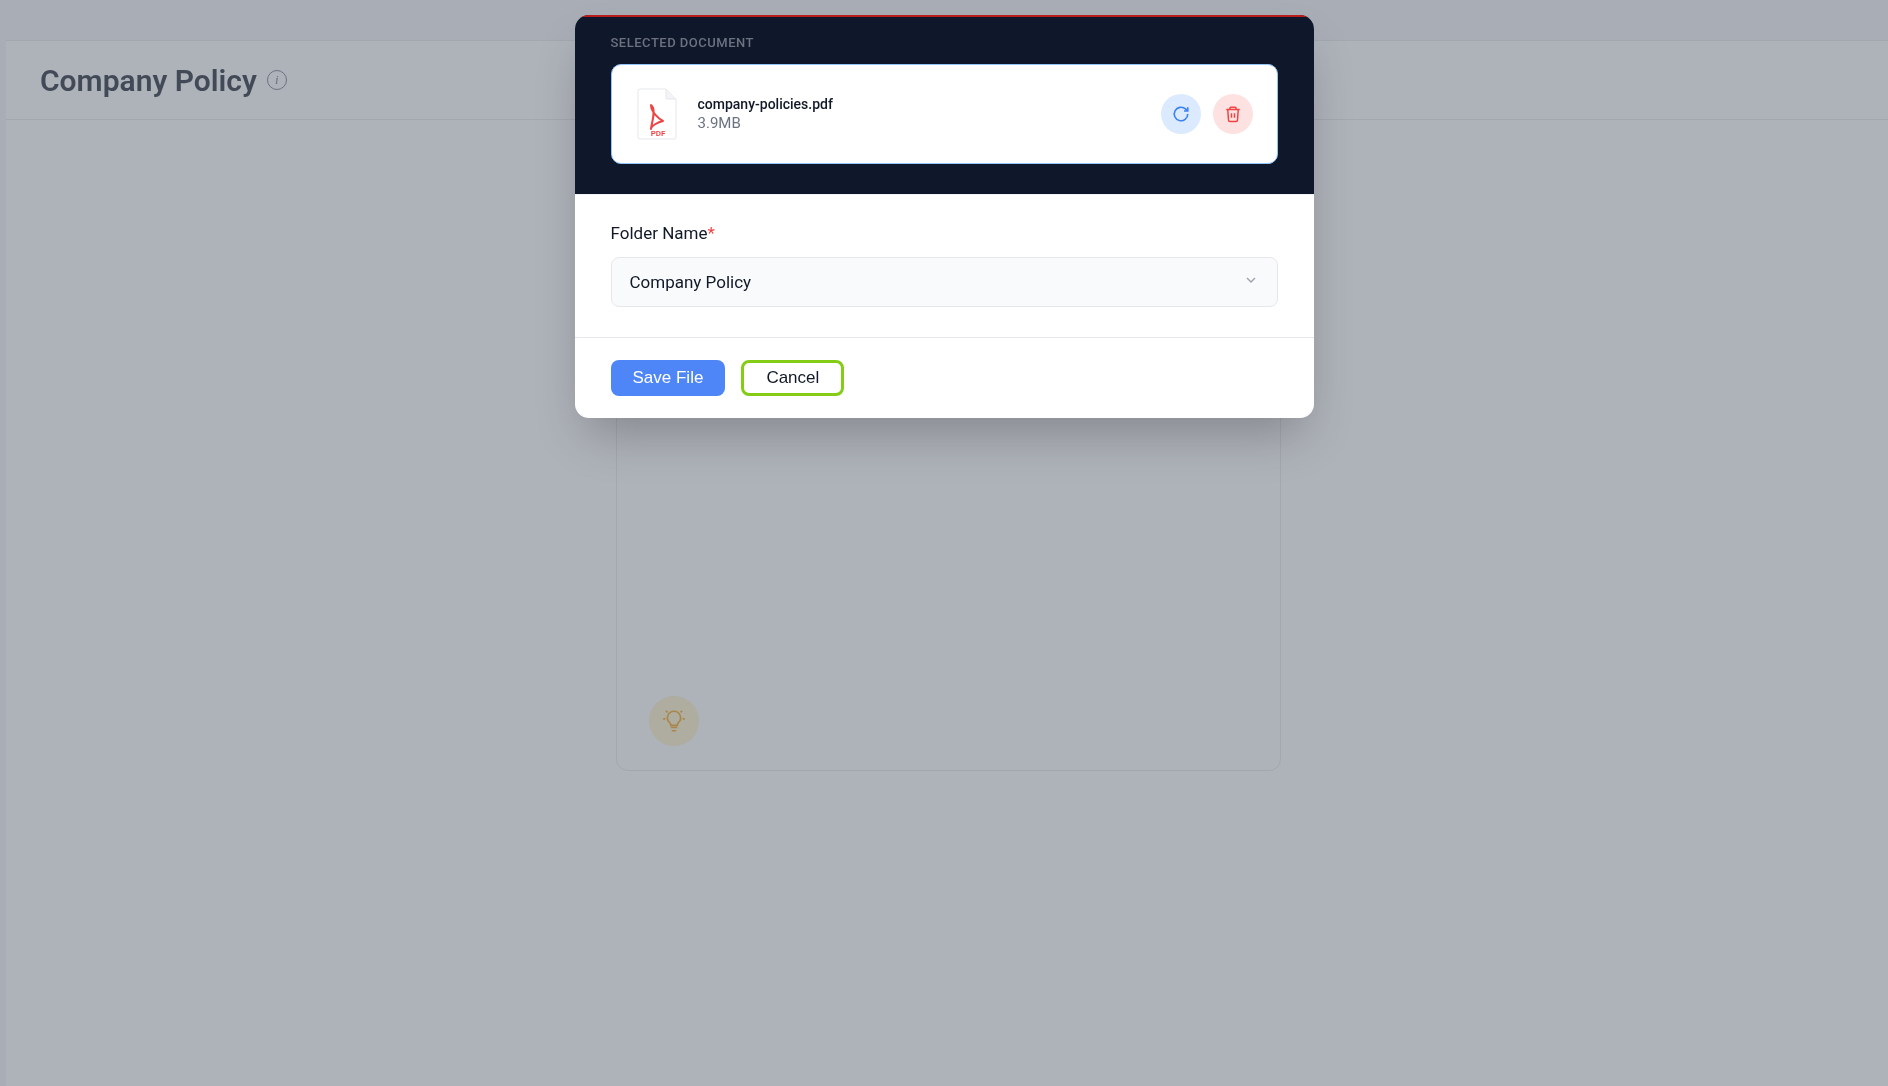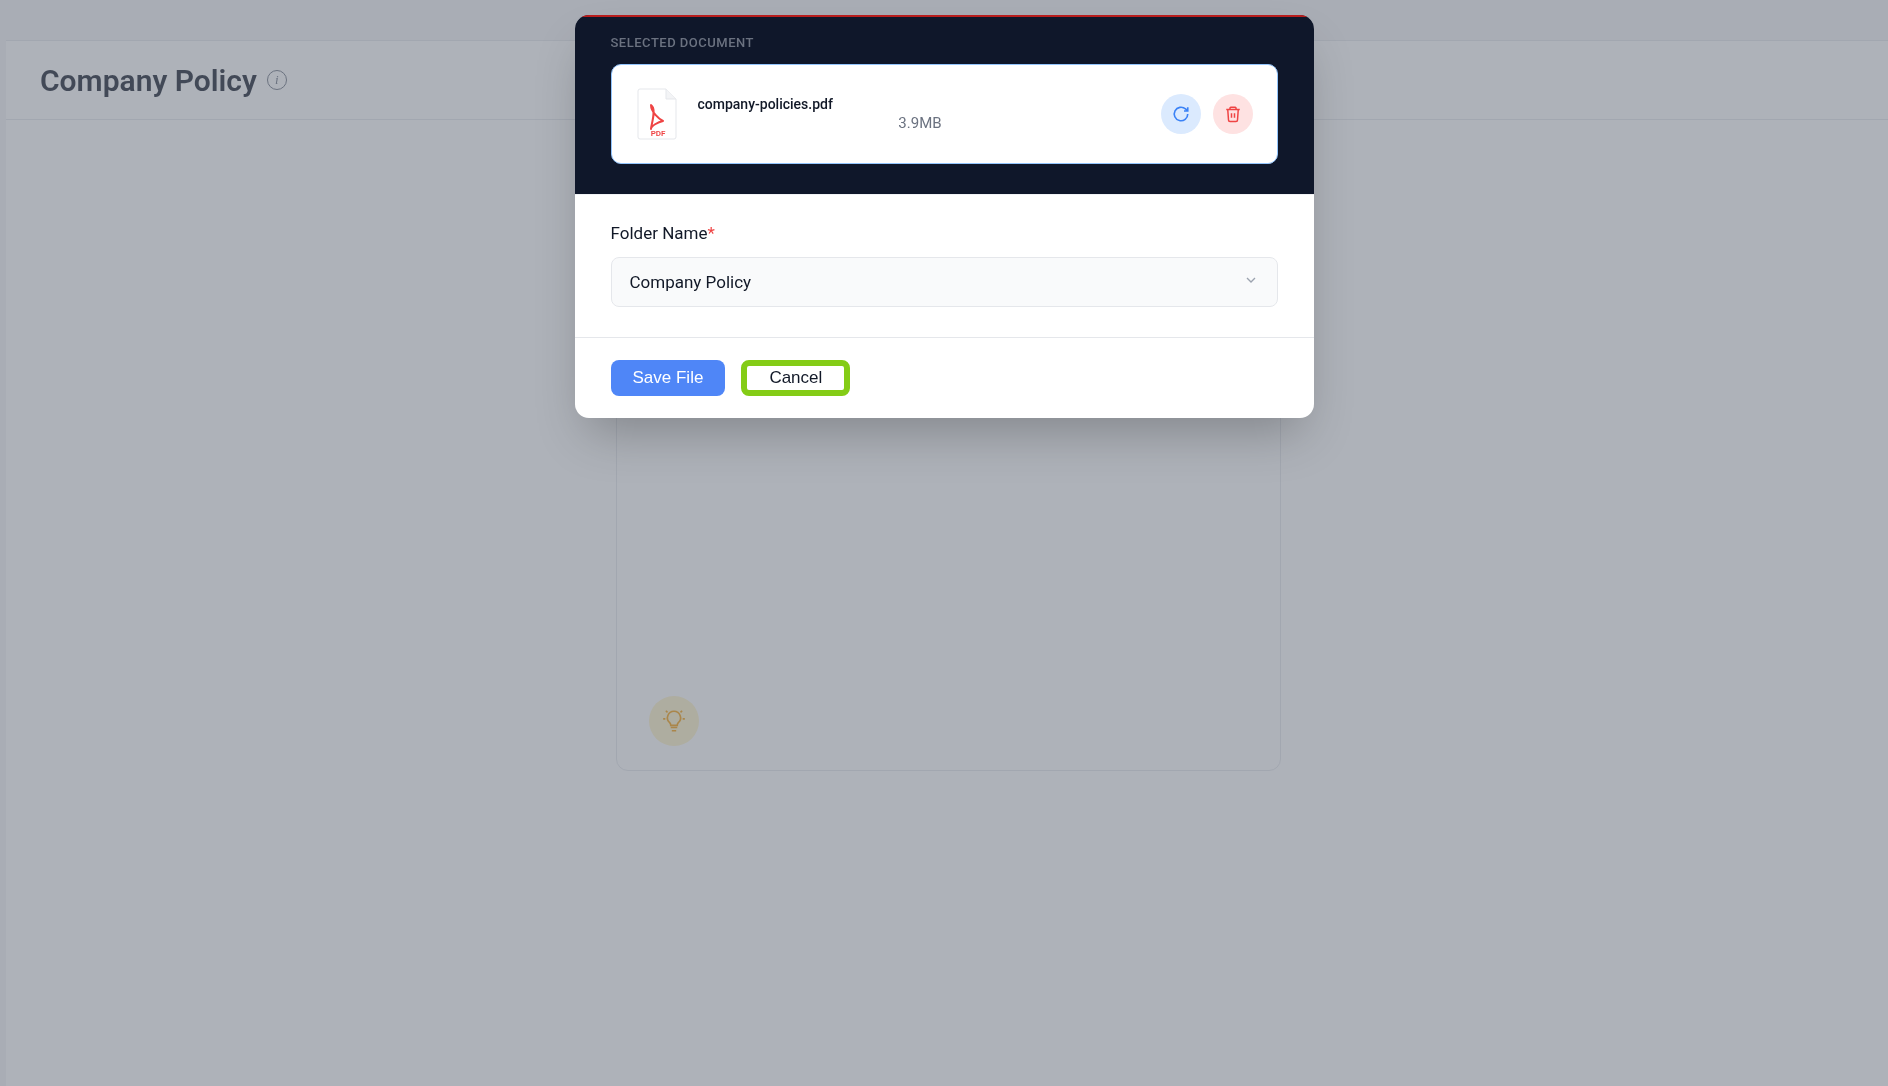--- a/index.html
+++ b/index.html
@@ -170,21 +170,20 @@
     .file-info { flex: 1; }
     .file-name {
       font-size: 14px;
       font-weight: 500;
       color: #111827;
     }
     .file-size {
       font-size: 15px;
       color: #6b7280;
       margin-top: 2px;
-      text-align: center;
     }
     .file-actions {
       display: flex;
       gap: 12px;
     }
     .icon-btn {
       width: 40px;
       height: 40px;
       border-radius: 50%;
       border: none;
@@ -259,21 +258,21 @@
       cursor: pointer;
       border: none;
     }
     .btn-primary {
       background: #4f86f7;
       color: #fff;
     }
     .btn-secondary {
       background: #fff;
       color: #111827;
-      border: 6px solid #84cc16;
+      border: 3px solid #84cc16;
     }
   </style>
 </head>
 <body>
 
 <div class="bg-page">
   <div class="bg-header">
     <div class="bg-title">
       <span>Company Policy</span>
       <span class="info-circle">i</span>

